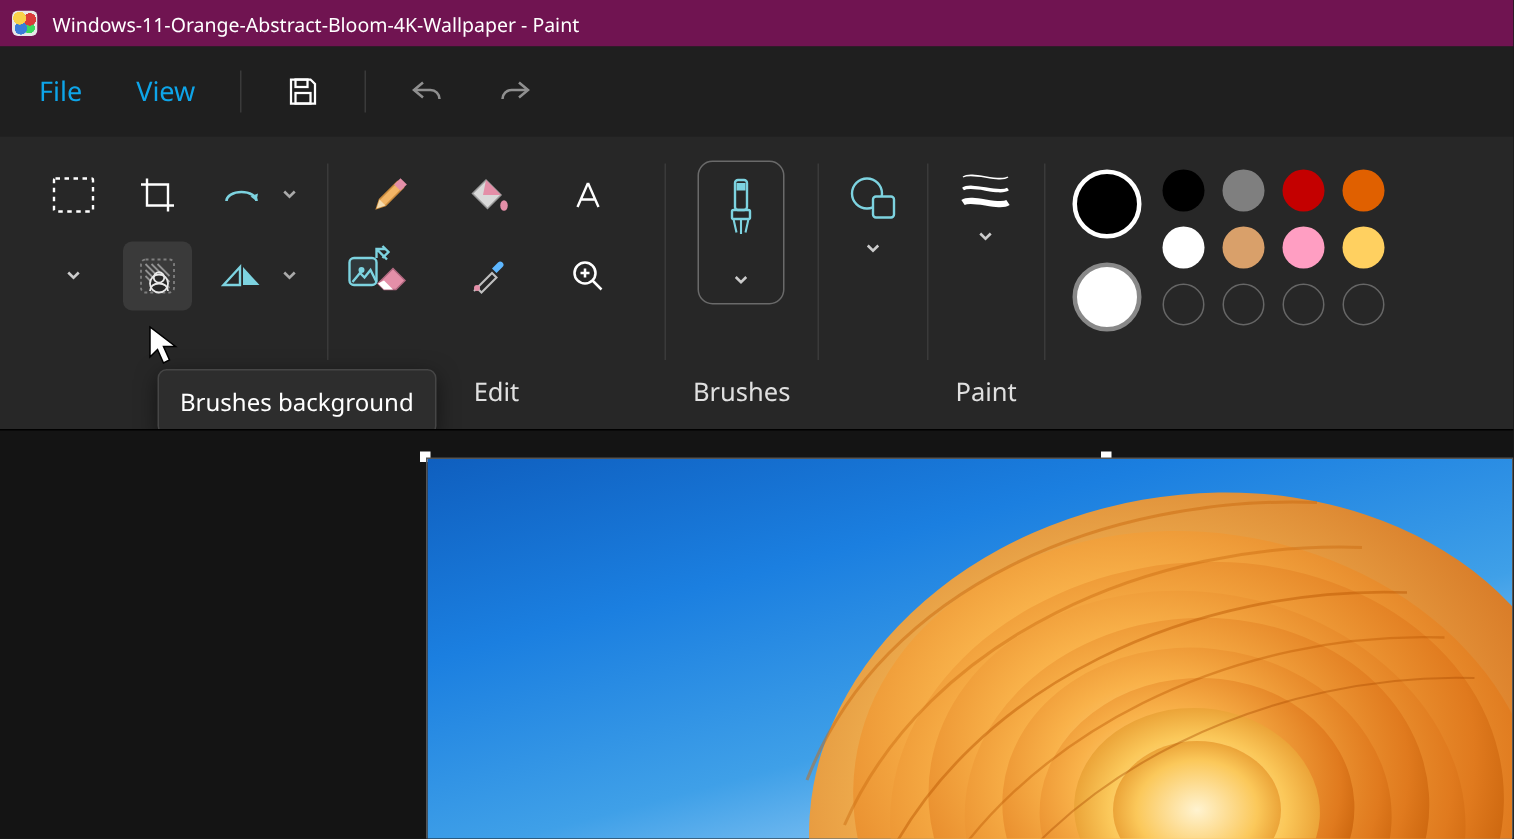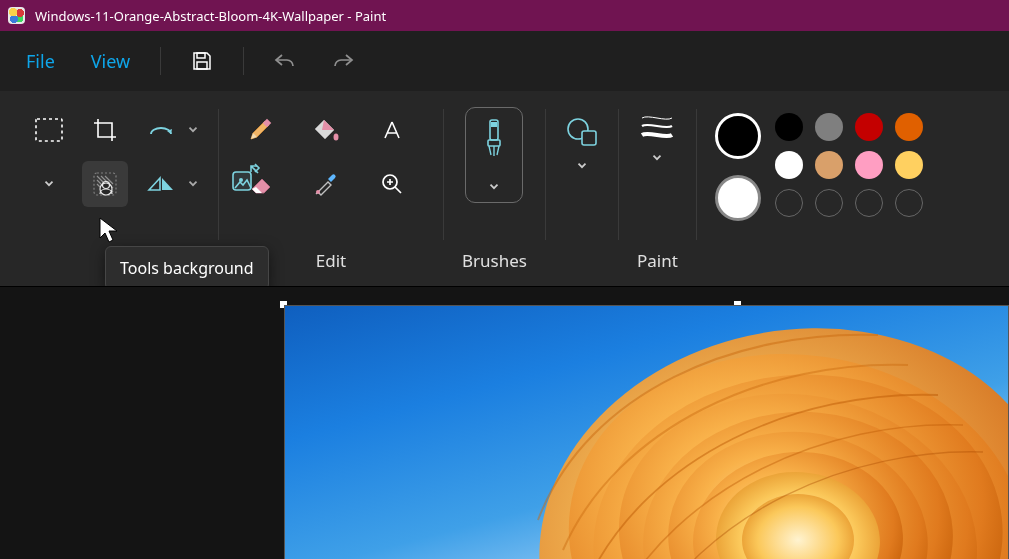--- a/index.html
+++ b/index.html
@@ -367,21 +367,21 @@
         <div class="swatch" style="background:#ffd060"></div>
         <div class="swatch" style="background:transparent;border:1.5px solid #666"></div>
         <div class="swatch" style="background:transparent;border:1.5px solid #666"></div>
         <div class="swatch" style="background:transparent;border:1.5px solid #666"></div>
         <div class="swatch" style="background:transparent;border:1.5px solid #666"></div>
       </div>
     </div>
   </div>
 </div>
 
-<div class="tooltip">Tools background</div>
+<div class="tooltip">Brushes background</div>
 
 <svg class="cursor" viewBox="0 0 20 28">
   <path d="M1 1l0 20 5-5 4 9 4-2-4-9 8 0z" fill="#fff" stroke="#000" stroke-width="1"></path>
 </svg>
 
 <div class="canvas-area">
   <div class="handle" style="left:280px; top:14px;"></div>
   <div class="handle" style="left:734px; top:14px;"></div>
   <div class="canvas">
     <svg class="bloom" viewBox="0 0 560 440">

